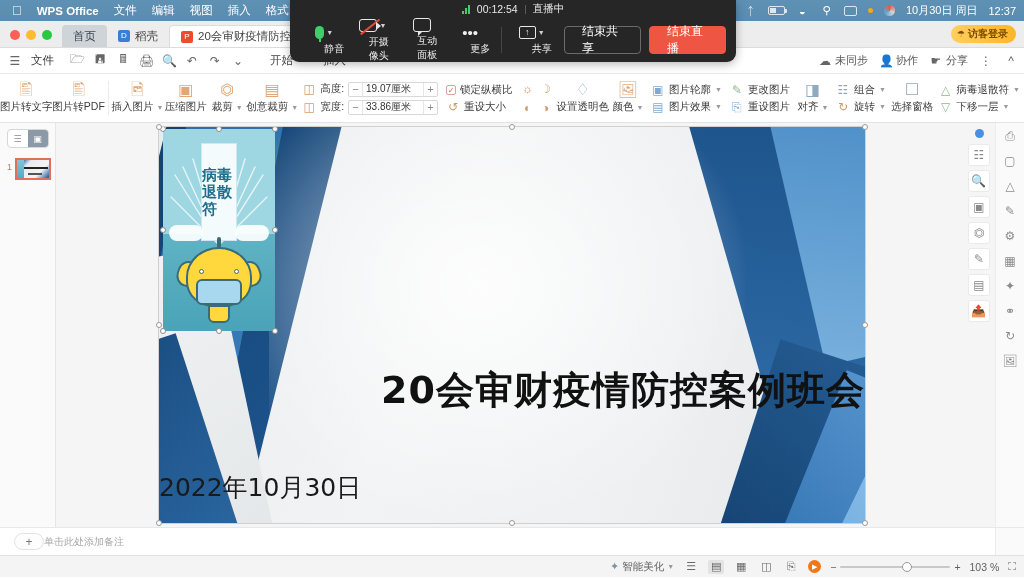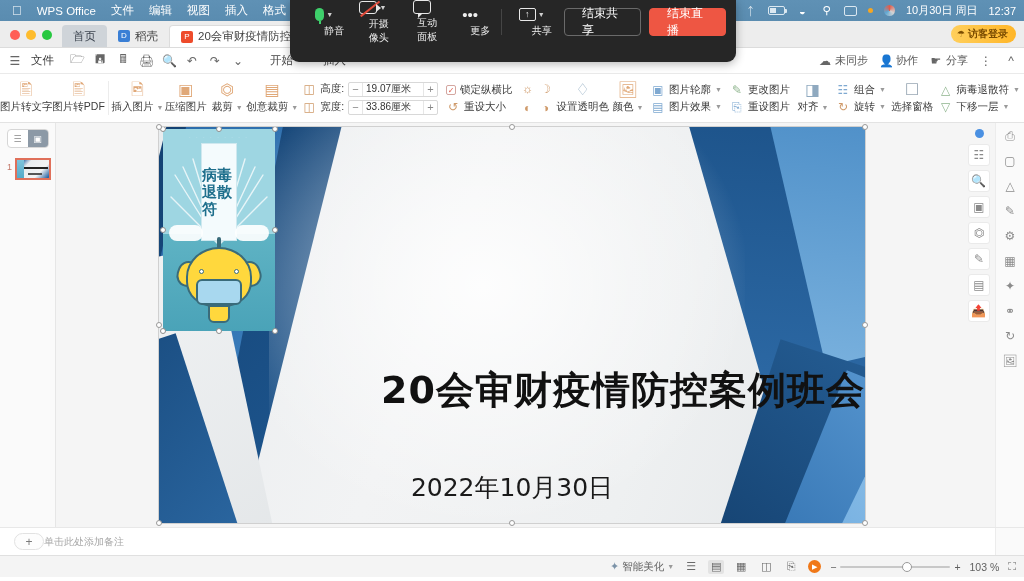--- a/index.html
+++ b/index.html
@@ -14,21 +14,21 @@
 
   
   .macbar {
     position:absolute; top:0; left:0; width:1024px; height:21px;
     background:linear-gradient(180deg,#5f91b5 0%,#5a8cb0 100%);
     display:flex; align-items:center; color:#fff; font-size:11.5px;
     z-index:40;
   }
   .macbar .left { display:flex; align-items:center; gap:15px; padding-left:12px; }
   .macbar .apple { font-size:13px; line-height:1; }
-  .macbar .bold { font-weight:normal; }
+  .macbar .bold { font-weight:bold; }
   .macbar .right { position:absolute; right:8px; display:flex; align-items:center; gap:11px; font-size:11px;}
   .mi-ic { display:inline-block; width:13px; text-align:center; font-size:11px; }
   .sq-grid {
     display:inline-block; width:13px;height:11px;background:#7aa6c6;
     border:1px solid #cfe0ec; border-radius:2px; position:relative;
   }
   .sq-grid:before{content:"";position:absolute;left:3px;top:0;width:1px;height:11px;background:#cfe0ec;}
   .sq-grid:after{content:"";position:absolute;left:0;top:4px;width:13px;height:1px;background:#cfe0ec;}
   .batt { display:inline-block;width:17px;height:9px;border:1px solid #dbe8f1;border-radius:2px;position:relative;}
   .batt:after{content:"";position:absolute;right:-3px;top:2px;width:2px;height:4px;background:#dbe8f1;border-radius:0 1px 1px 0;}
@@ -136,21 +136,21 @@
   }
   .slide .bg-shapes{position:absolute;inset:0;}
   .sh { position:absolute; }
 
   .slide-title {
     position:absolute; left:0; right:0; top:238px; text-align:right;
     font-size:38px; font-weight:bold; color:#111; letter-spacing:1px;
     font-family:"DejaVu Sans","Liberation Sans",sans-serif;
   }
   .slide-sub {
-    position:absolute; left:0; right:0; top:344px; text-align:center;
+    position:absolute; left:0; right:0; top:344px; text-align:left;
     font-size:25px; color:#1a1a1a;
     font-family:"DejaVu Sans","Liberation Sans",sans-serif;
   }
 
   
   .picsel { position:absolute; left:4px; top:2px; width:112px; height:202px; }
   .pic {
     position:absolute; inset:0; overflow:hidden;
     background:linear-gradient(180deg,#9ed6e2 0%,#9ed6e2 52%,#5fb3c4 52%,#4aa3b8 100%);
   }
@@ -641,20 +641,30 @@
             </span>
           <span>+</span>
         </span>
         <span>103 %</span>
         <span style="font-size:11px;color:#6a6a6a;">⛶</span>
       </div>
     </div>
   </div>
 
   <div class="meetbar">
+    <div class="statusline">
+      <span class="bars">
+          <i></i>
+          <i></i>
+          <i></i>
+        </span>
+      <span>00:12:54</span>
+      <span class="vdiv"></span>
+      <span>直播中</span>
+    </div>
     <div class="meetrow">
       <div class="mbtn">
         <span class="mi">
             <span class="mic"></span>
             <span class="caretdn">▼</span>
           </span>
         <span class="ml">静音</span>
       </div>
       <div class="mbtn">
         <span class="mi">

